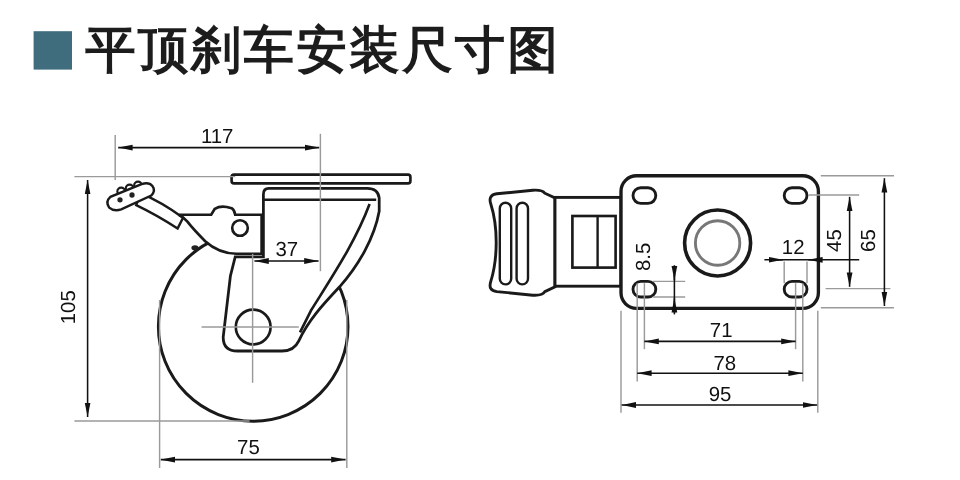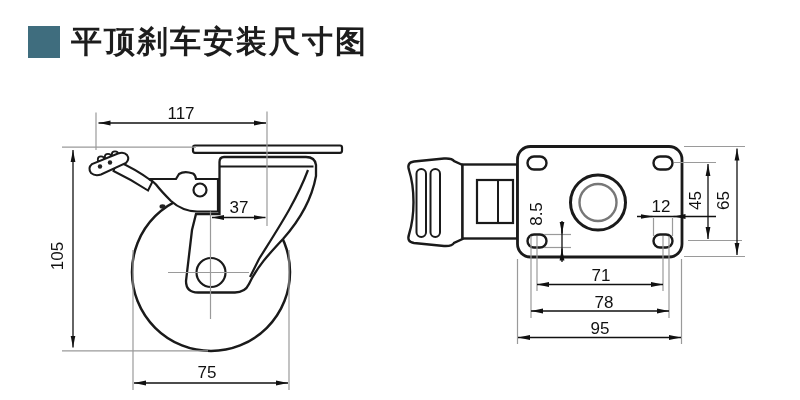--- a/index.html
+++ b/index.html
@@ -3,21 +3,21 @@
 <meta charset="utf-8">
 <style>
   html,body{margin:0;padding:0;}
   body{
     width:800px;height:400px;background:#ffffff;position:relative;overflow:hidden;
     font-family:"Liberation Sans","DejaVu Sans",sans-serif;
   }
   .title-bar{position:absolute;left:28px;top:26px;display:flex;align-items:center;}
   .title-bullet{width:32px;height:32px;background:#3f6d7e;flex:0 0 auto;}
   .title-text{
-    margin-left:11px;font-size:31px;font-weight:bold;color:#1c1c1c;
+    margin-left:11px;font-size:42px;font-weight:bold;color:#1c1c1c;
     letter-spacing:2px;line-height:32px;white-space:nowrap;
   }
   svg{position:absolute;left:0;top:0;}
   .body-stroke{fill:#ffffff;stroke:#1a1a1a;}
   .line-only{fill:none;stroke:#1a1a1a;}
   .grayline{stroke:#9a9a9a;stroke-width:1.2;fill:none;}
   .dimline{stroke:#111111;stroke-width:1.3;fill:none;}
   .dimtext{font-size:17px;fill:#111111;font-family:"Liberation Sans","DejaVu Sans",sans-serif;}
 </style>
 </head>

